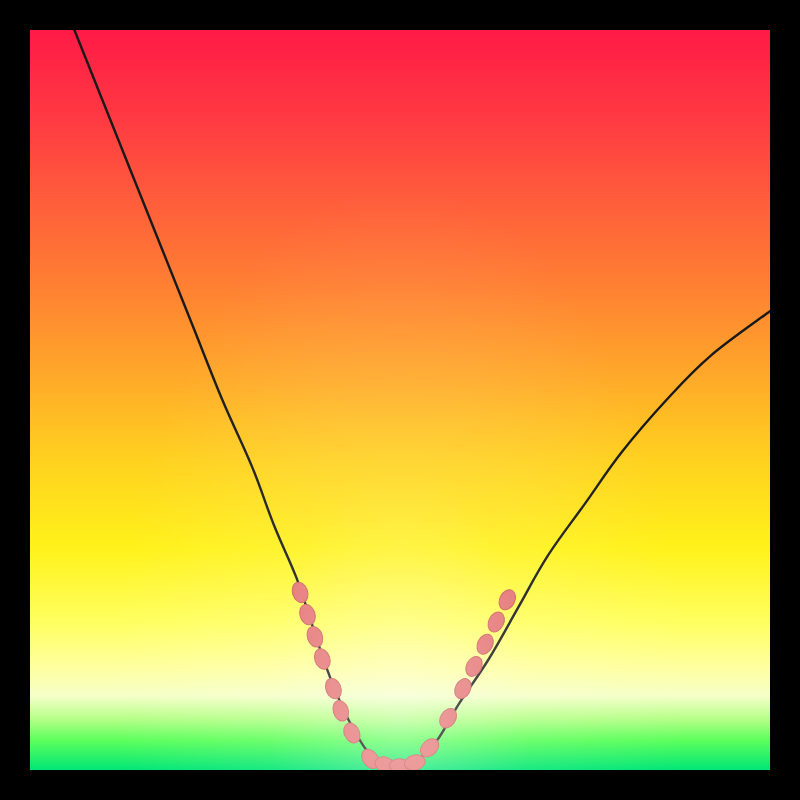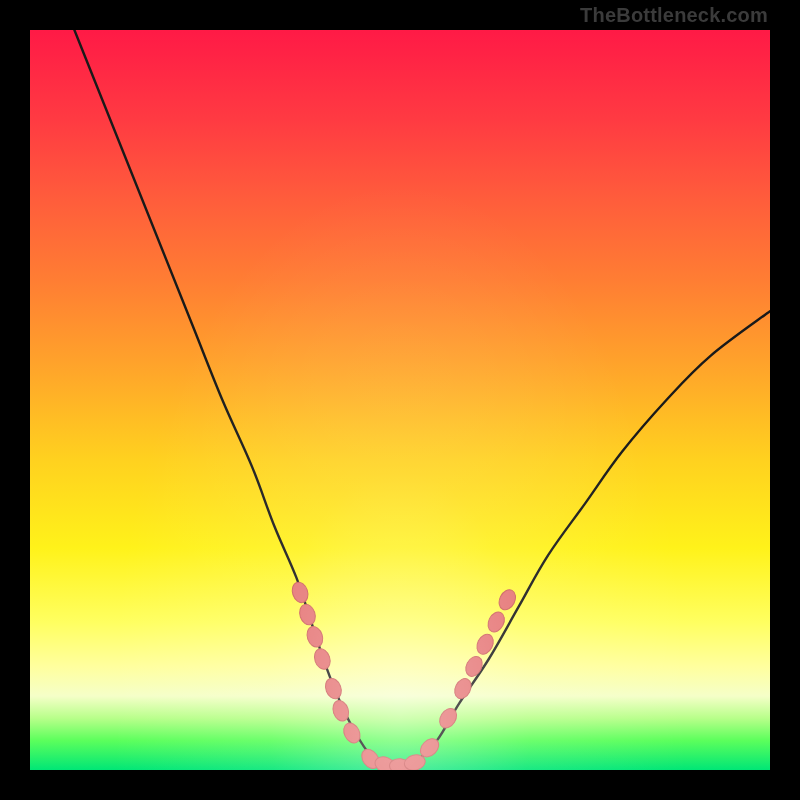--- a/index.html
+++ b/index.html
@@ -65,21 +65,20 @@
     top: 0;
     width: 740px;
     height: 740px;
     pointer-events: none;
   }
 </style>
 </head>
 <body>
 
 <div class="frame">
-  <div class="watermark">TheBottleneck.com</div>
 
   <div class="plot-area">
     <svg class="curve" viewBox="0 0 740 740" preserveAspectRatio="none">
       <path id="curve-path" fill="none" stroke="#1a1a1a" stroke-width="2.4" stroke-linecap="round" stroke-linejoin="round" d="M 44.40 0.00 C 49.73 13.32, 63.34 47.36, 74.00 74.00 C 84.66 100.64, 92.94 121.36, 103.60 148.00 C 114.26 174.64, 122.54 195.36, 133.20 222.00 C 143.86 248.64, 152.14 269.36, 162.80 296.00 C 173.46 322.64, 181.74 344.69, 192.40 370.00 C 203.06 395.31, 212.68 413.96, 222.00 436.60 C 231.32 459.24, 236.21 475.82, 244.20 495.80 C 252.19 515.78, 259.74 530.28, 266.40 547.60 C 273.06 564.92, 275.87 576.02, 281.20 592.00 C 286.53 607.98, 290.67 621.75, 296.00 636.40 C 301.33 651.05, 305.47 661.41, 310.80 673.40 C 316.13 685.39, 320.27 693.68, 325.60 703.00 C 330.93 712.32, 335.07 719.21, 340.40 725.20 C 345.73 731.19, 349.87 733.64, 355.20 736.30 C 360.53 738.96, 364.67 740.67, 370.00 740.00 C 375.33 739.33, 378.14 737.93, 384.80 732.60 C 391.46 727.27, 399.01 721.06, 407.00 710.40 C 414.99 699.74, 419.88 688.05, 429.20 673.40 C 438.52 658.75, 448.14 646.32, 458.80 629.00 C 469.46 611.68, 477.74 595.85, 488.40 577.20 C 499.06 558.55, 506.01 544.05, 518.00 525.40 C 529.99 506.75, 541.68 492.25, 555.00 473.60 C 568.32 454.95, 577.35 440.45, 592.00 421.80 C 606.65 403.15, 620.42 387.32, 636.40 370.00 C 652.38 352.68, 662.15 341.58, 680.80 325.60 C 699.45 309.62, 729.34 289.19, 740.00 281.20"></path>
       <g id="marker-group">
           <ellipse cx="270.10" cy="562.40" rx="7.5" ry="10.5" fill="#e57373" stroke="#cc5c5c" stroke-width="1" transform="rotate(161.6 270.10 562.40)"></ellipse>
           <ellipse cx="277.50" cy="584.60" rx="7.5" ry="10.5" fill="#e57373" stroke="#cc5c5c" stroke-width="1" transform="rotate(161.6 277.50 584.60)"></ellipse>
           <ellipse cx="284.90" cy="606.80" rx="7.5" ry="10.5" fill="#e57373" stroke="#cc5c5c" stroke-width="1" transform="rotate(161.6 284.90 606.80)"></ellipse>
           <ellipse cx="292.30" cy="629.00" rx="7.5" ry="10.5" fill="#e57373" stroke="#cc5c5c" stroke-width="1" transform="rotate(161.6 292.30 629.00)"></ellipse>
           <ellipse cx="303.40" cy="658.60" rx="7.5" ry="10.5" fill="#e57373" stroke="#cc5c5c" stroke-width="1" transform="rotate(159.4 303.40 658.60)"></ellipse>

